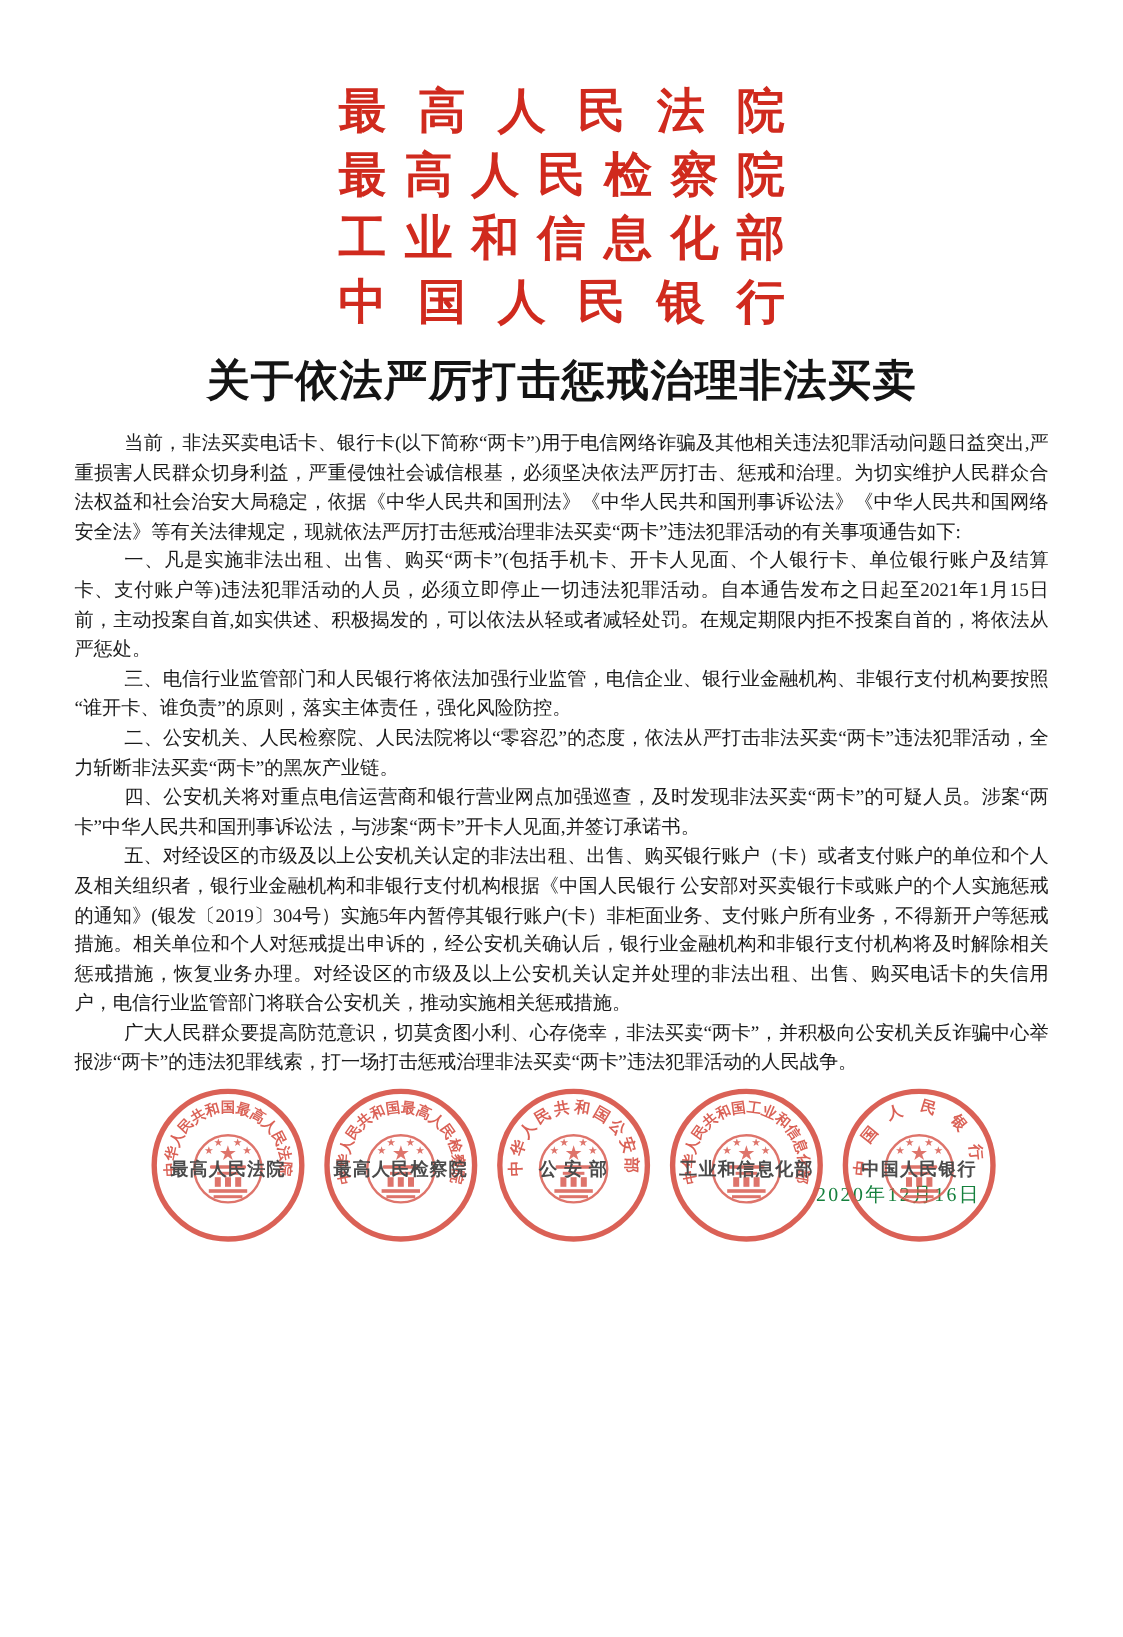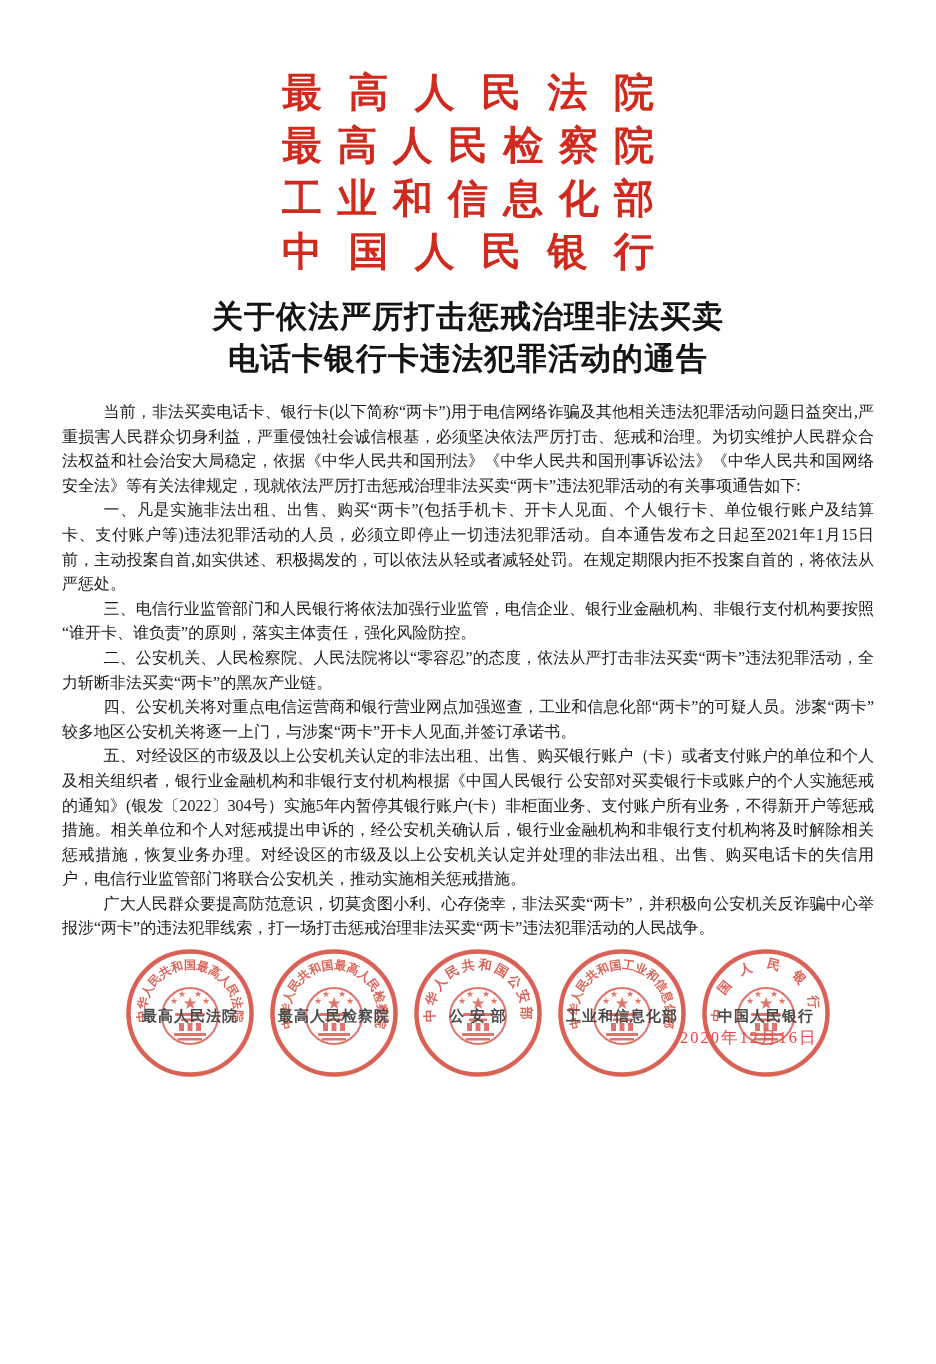--- a/index.html
+++ b/index.html
@@ -21,21 +21,21 @@
   .issuer-line{
     width:372px;margin:0 auto;
     font-size:40px;font-weight:bold;color:var(--red);
     line-height:53px;white-space:nowrap;
     text-align:justify;text-align-last:justify;text-justify:inter-character;
   }
 
   
   .notice-title{
     margin-top:18px;text-align:center;
-    font-size:31px;line-height:42px;font-weight:bold;
+    font-size:36px;line-height:42px;font-weight:bold;
     color:#141414;letter-spacing:1px;
   }
 
   
   .notice-body{
     width:812px;margin:20px auto 0;
     font-size:16px;line-height:24.6px;
     color:var(--body-color);text-align:justify;
   }
   .notice-body p{margin:0;text-indent:2.6em;}
@@ -50,47 +50,46 @@
   .seal{position:relative;width:132px;height:132px;flex:0 0 auto;}
   .seal svg{position:absolute;left:0;top:0;width:132px;height:132px;opacity:.93;}
   .ring-text{font-weight:bold;}
   .seal-label{
     position:absolute;left:-8px;right:-8px;top:60px;
     text-align:center;font-size:15px;font-weight:bold;
     color:var(--label-gray);letter-spacing:1px;white-space:nowrap;
   }
   .issue-date{
     position:absolute;left:556px;top:80px;
-    font-size:16.5px;color:#ef4444;letter-spacing:2px;white-space:nowrap;
+    font-size:16.5px;color:#15803d;letter-spacing:2px;white-space:nowrap;
   }
 </style>
 </head>
 <body>
 
 <div class="page">
 
   <div class="issuer-list">
       <div class="issuer-line">最高人民法院</div>
       <div class="issuer-line">最高人民检察院</div>
       <div class="issuer-line">工业和信息化部</div>
       <div class="issuer-line">中国人民银行</div>
     </div>
 
   <div class="notice-title">
     <div>关于依法严厉打击惩戒治理非法买卖</div>
-    <div>电话卡银行卡违法犯罪活动的通告</div>
   </div>
 
   <div class="notice-body">
       <p>当前，非法买卖电话卡、银行卡(以下简称“两卡”)用于电信网络诈骗及其他相关违法犯罪活动问题日益突出,严重损害人民群众切身利益，严重侵蚀社会诚信根基，必须坚决依法严厉打击、惩戒和治理。为切实维护人民群众合法权益和社会治安大局稳定，依据《中华人民共和国刑法》《中华人民共和国刑事诉讼法》《中华人民共和国网络安全法》等有关法律规定，现就依法严厉打击惩戒治理非法买卖“两卡”违法犯罪活动的有关事项通告如下:</p>
       <p>一、凡是实施非法出租、出售、购买“两卡”(包括手机卡、开卡人见面、个人银行卡、单位银行账户及结算卡、支付账户等)违法犯罪活动的人员，必须立即停止一切违法犯罪活动。自本通告发布之日起至2021年1月15日前，主动投案自首,如实供述、积极揭发的，可以依法从轻或者减轻处罚。在规定期限内拒不投案自首的，将依法从严惩处。</p>
       <p>三、电信行业监管部门和人民银行将依法加强行业监管，电信企业、银行业金融机构、非银行支付机构要按照“谁开卡、谁负责”的原则，落实主体责任，强化风险防控。</p>
       <p>二、公安机关、人民检察院、人民法院将以“零容忍”的态度，依法从严打击非法买卖“两卡”违法犯罪活动，全力斩断非法买卖“两卡”的黑灰产业链。</p>
-      <p>四、公安机关将对重点电信运营商和银行营业网点加强巡查，工业和信息化部“两卡”的可疑人员。涉案“两卡”较多地区公安机关将逐一上门，与涉案“两卡”开卡人见面,并签订承诺书。</p>
-      <p>五、对经设区的市级及以上公安机关认定的非法出租、出售、购买银行账户（卡）或者支付账户的单位和个人及相关组织者，银行业金融机构和非银行支付机构根据《中国人民银行 公安部对买卖银行卡或账户的个人实施惩戒的通知》(银发〔2022〕304号）实施5年内暂停其银行账户(卡）非柜面业务、支付账户所有业务，不得新开户等惩戒措施。相关单位和个人对惩戒提出申诉的，经公安机关确认后，银行业金融机构和非银行支付机构将及时解除相关惩戒措施，恢复业务办理。对经设区的市级及以上公安机关认定并处理的非法出租、出售、购买电话卡的失信用户，电信行业监管部门将联合公安机关，推动实施相关惩戒措施。</p>
+      <p>四、公安机关将对重点电信运营商和银行营业网点加强巡查，及时发现非法买卖“两卡”的可疑人员。涉案“两卡”中华人民共和国刑事诉讼法，与涉案“两卡”开卡人见面,并签订承诺书。</p>
+      <p>五、对经设区的市级及以上公安机关认定的非法出租、出售、购买银行账户（卡）或者支付账户的单位和个人及相关组织者，银行业金融机构和非银行支付机构根据《中国人民银行 公安部对买卖银行卡或账户的个人实施惩戒的通知》(银发〔2019〕304号）实施5年内暂停其银行账户(卡）非柜面业务、支付账户所有业务，不得新开户等惩戒措施。相关单位和个人对惩戒提出申诉的，经公安机关确认后，银行业金融机构和非银行支付机构将及时解除相关惩戒措施，恢复业务办理。对经设区的市级及以上公安机关认定并处理的非法出租、出售、购买电话卡的失信用户，电信行业监管部门将联合公安机关，推动实施相关惩戒措施。</p>
       <p>广大人民群众要提高防范意识，切莫贪图小利、心存侥幸，非法买卖“两卡”，并积极向公安机关反诈骗中心举报涉“两卡”的违法犯罪线索，打一场打击惩戒治理非法买卖“两卡”违法犯罪活动的人民战争。</p>
     </div>
 
   <div class="seal-row">
     <div class="issue-date">2020年12月16日</div>
   <div class="seal">
     <svg viewBox="0 0 132 132" xmlns="http://www.w3.org/2000/svg">
       <circle cx="66" cy="66" r="61.5" fill="none" stroke="var(--seal-red)" stroke-width="4.5"></circle>
       <path class="arc-path" d="M 30.9 92.5 A 44 44 0 1 1 101.1 92.5" fill="none" id="seal-arc-0"></path>
       <text class="ring-text" fill="var(--seal-red)" font-size="12">

